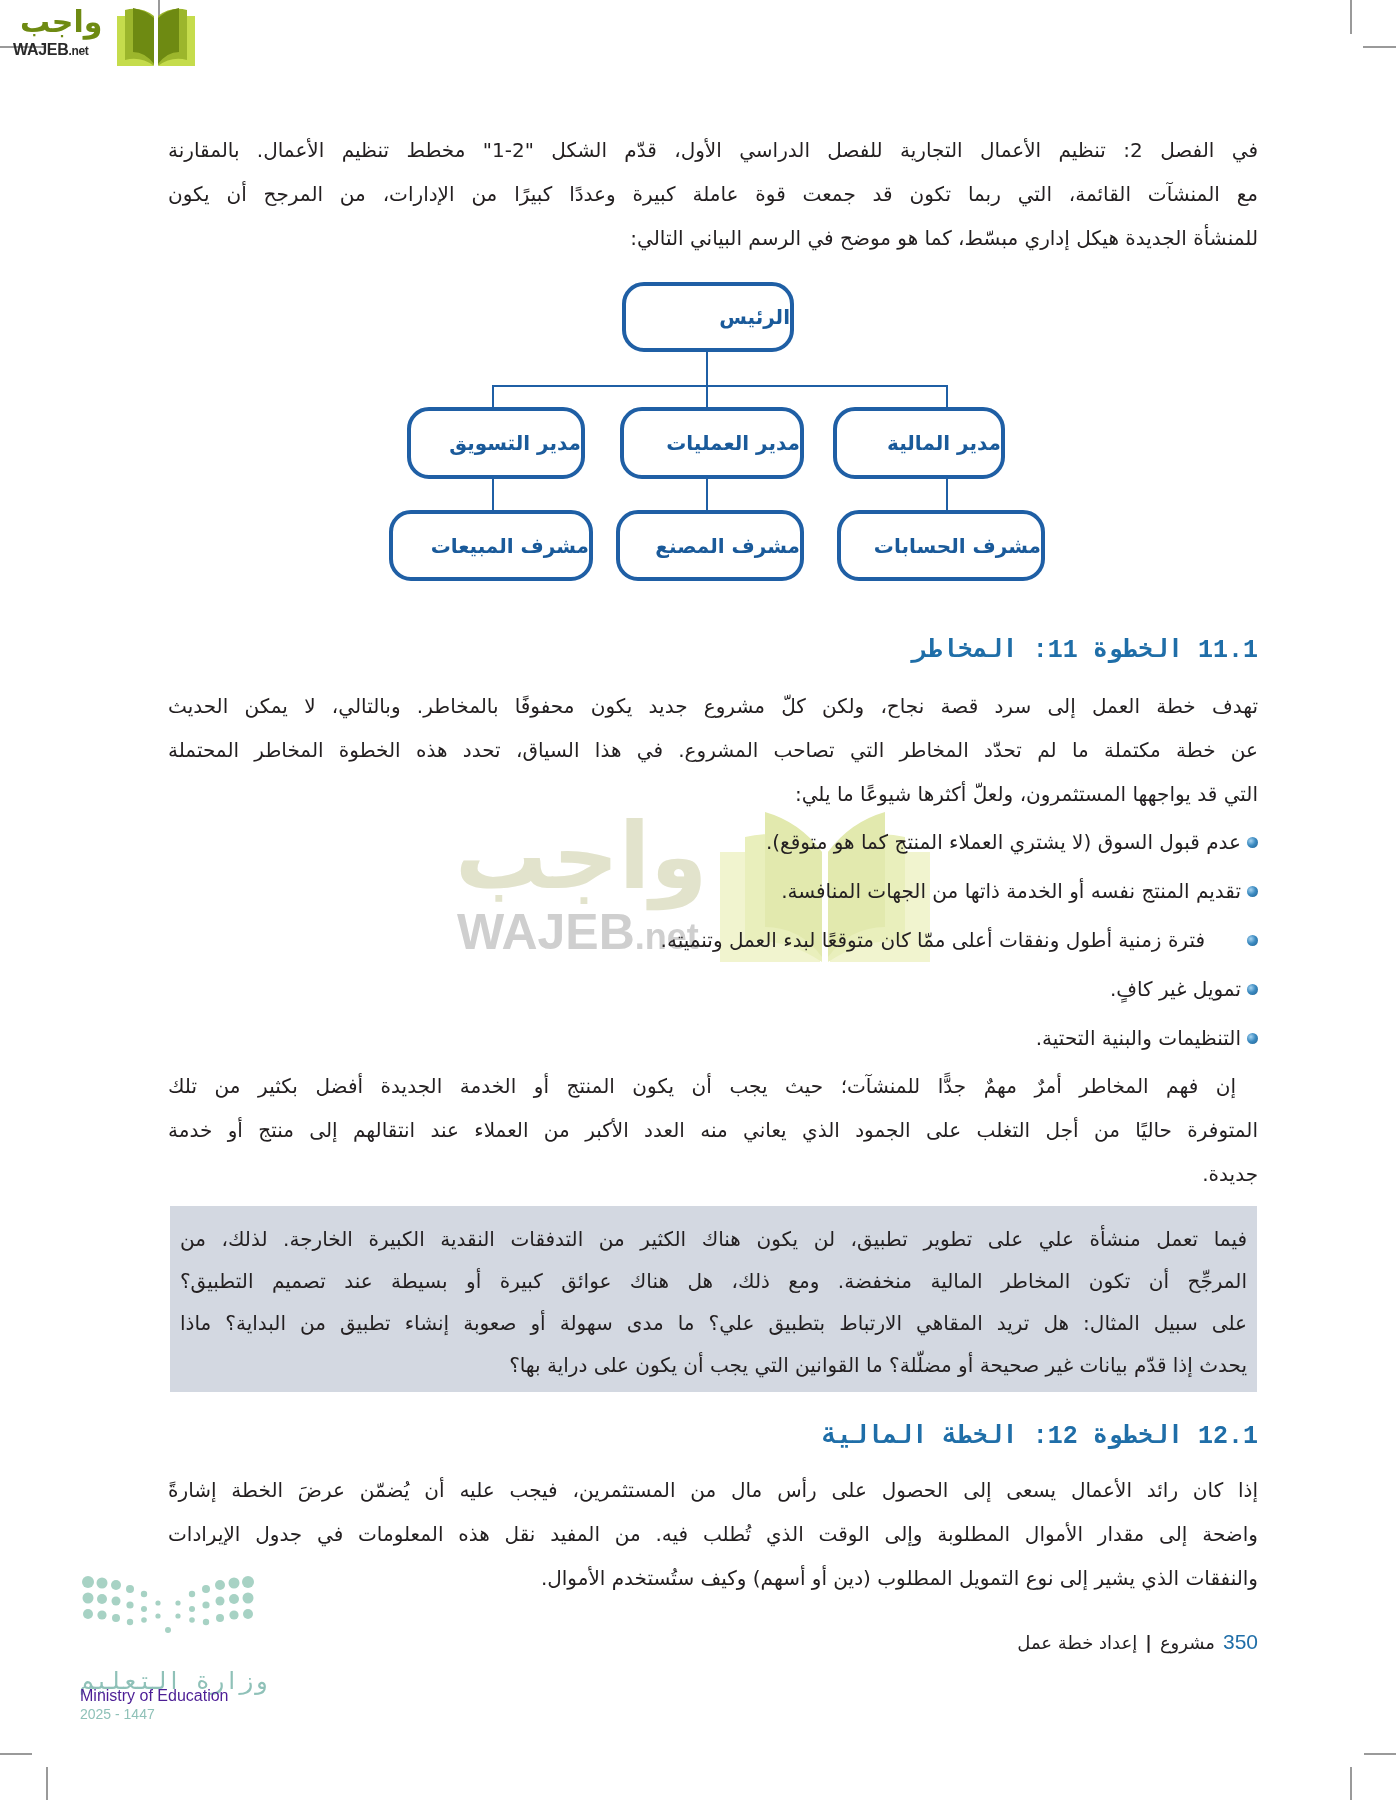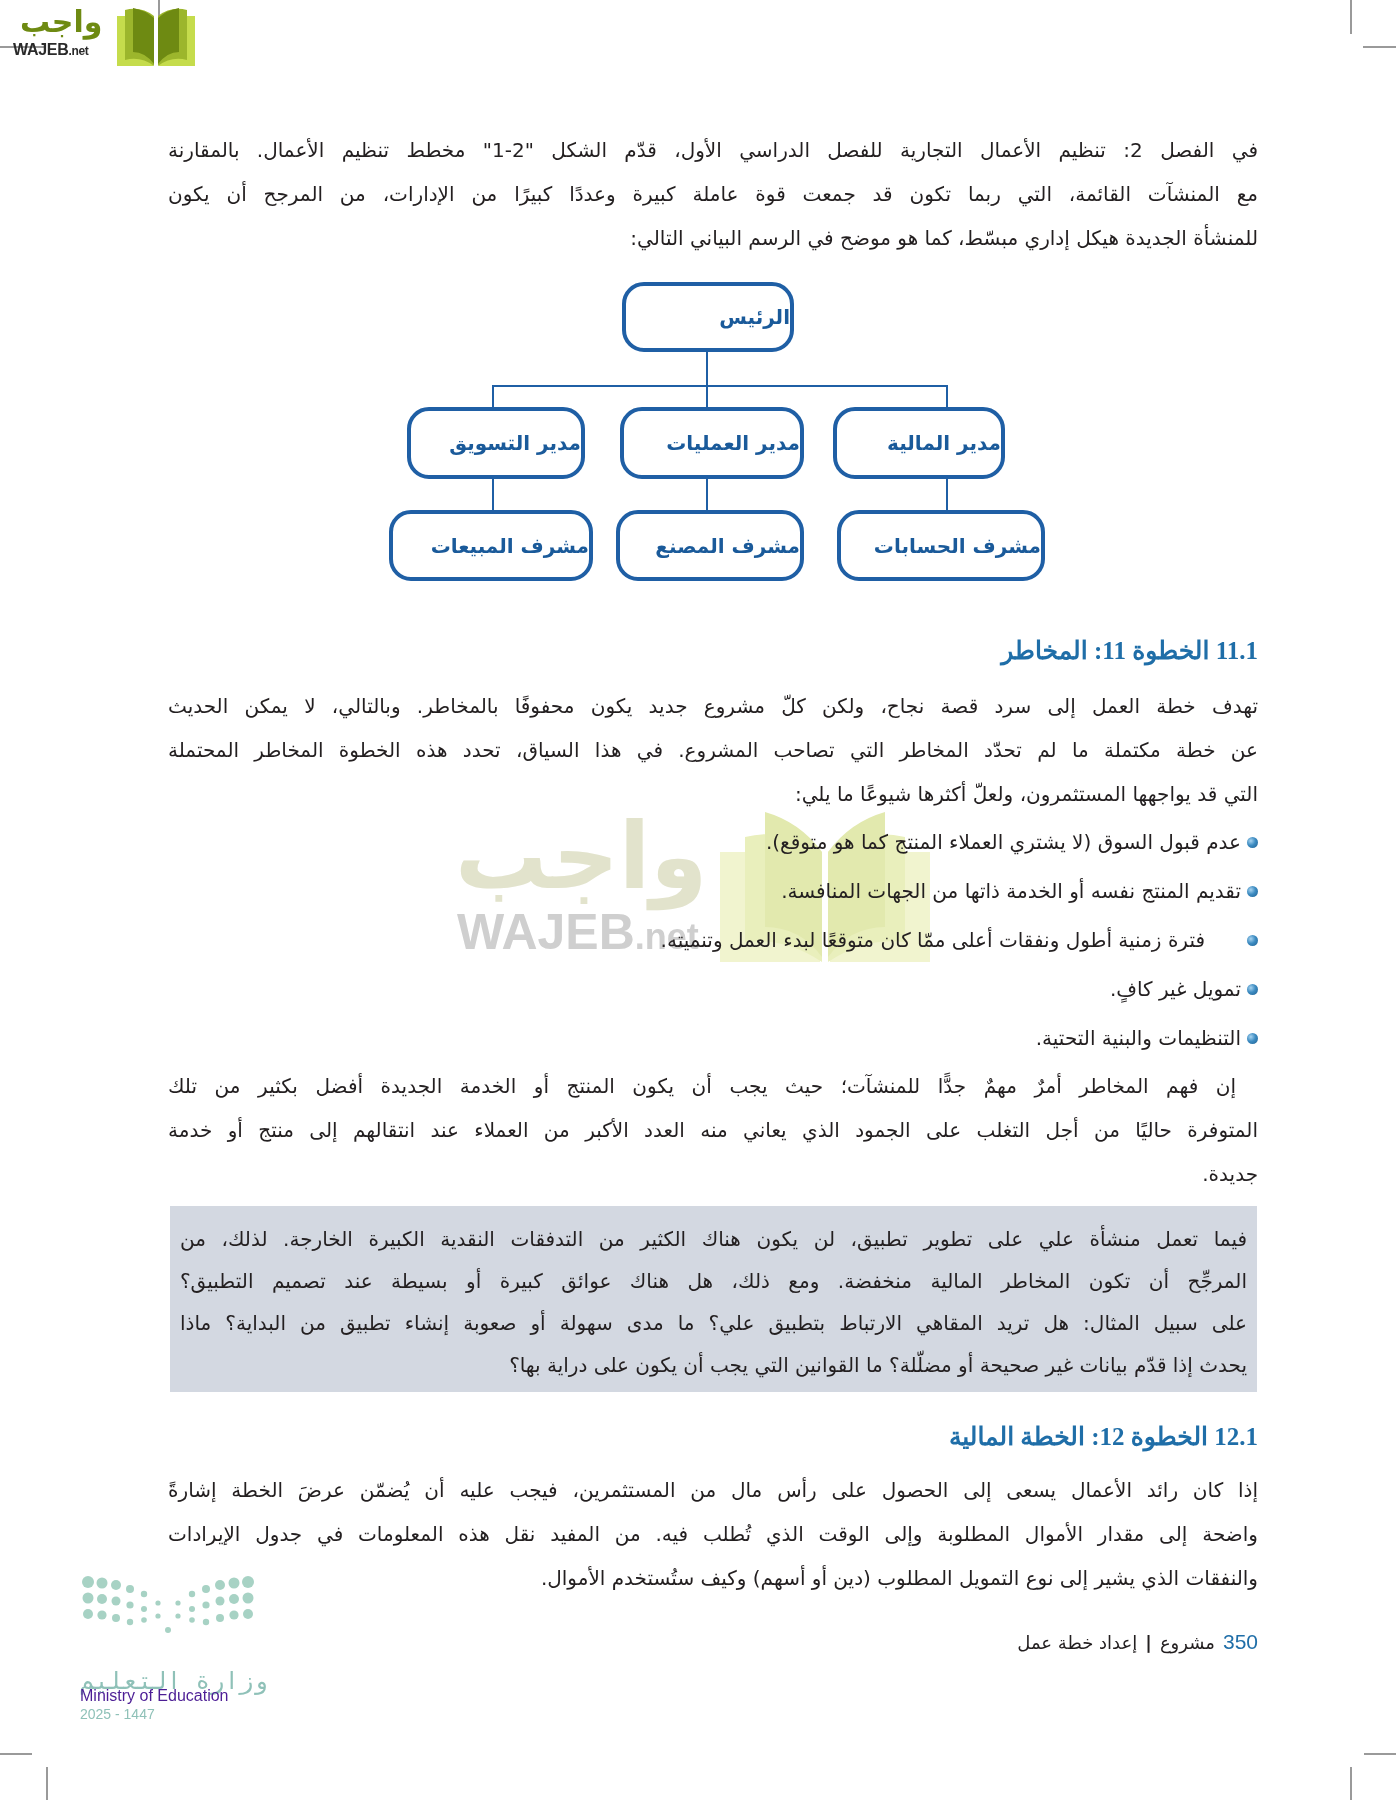--- a/index.html
+++ b/index.html
@@ -22,21 +22,21 @@
     position: absolute; left: 168px; width: 1090px;
     direction: rtl; text-align: justify; text-align-last: right;
     font-size: 20px; line-height: 44px;
     font-family: "DejaVu Sans", sans-serif;
   }
   .para .line { display: block; white-space: nowrap; text-align: justify; text-align-last: justify; }
   .para .line.last { text-align-last: right; }
 
   .heading {
     position: absolute; right: 138px; direction: rtl;
-    font-family: Liberation Serif, serif; font-weight: bold;
+    font-family: Liberation Mono, monospace; font-weight: bold;
     font-size: 25px; color: #1f6ea8; line-height: 34px; white-space: nowrap;
   }
 
   
   .org-box {
     position: absolute; box-sizing: border-box;
     border: 4px solid #1f5fa5; border-radius: 22px; background: #fff;
     display: flex; align-items: center; justify-content: flex-start;
     direction: rtl; font-weight: bold; color: #1a5a9a; font-size: 20px;
     font-family: "DejaVu Sans", sans-serif;

